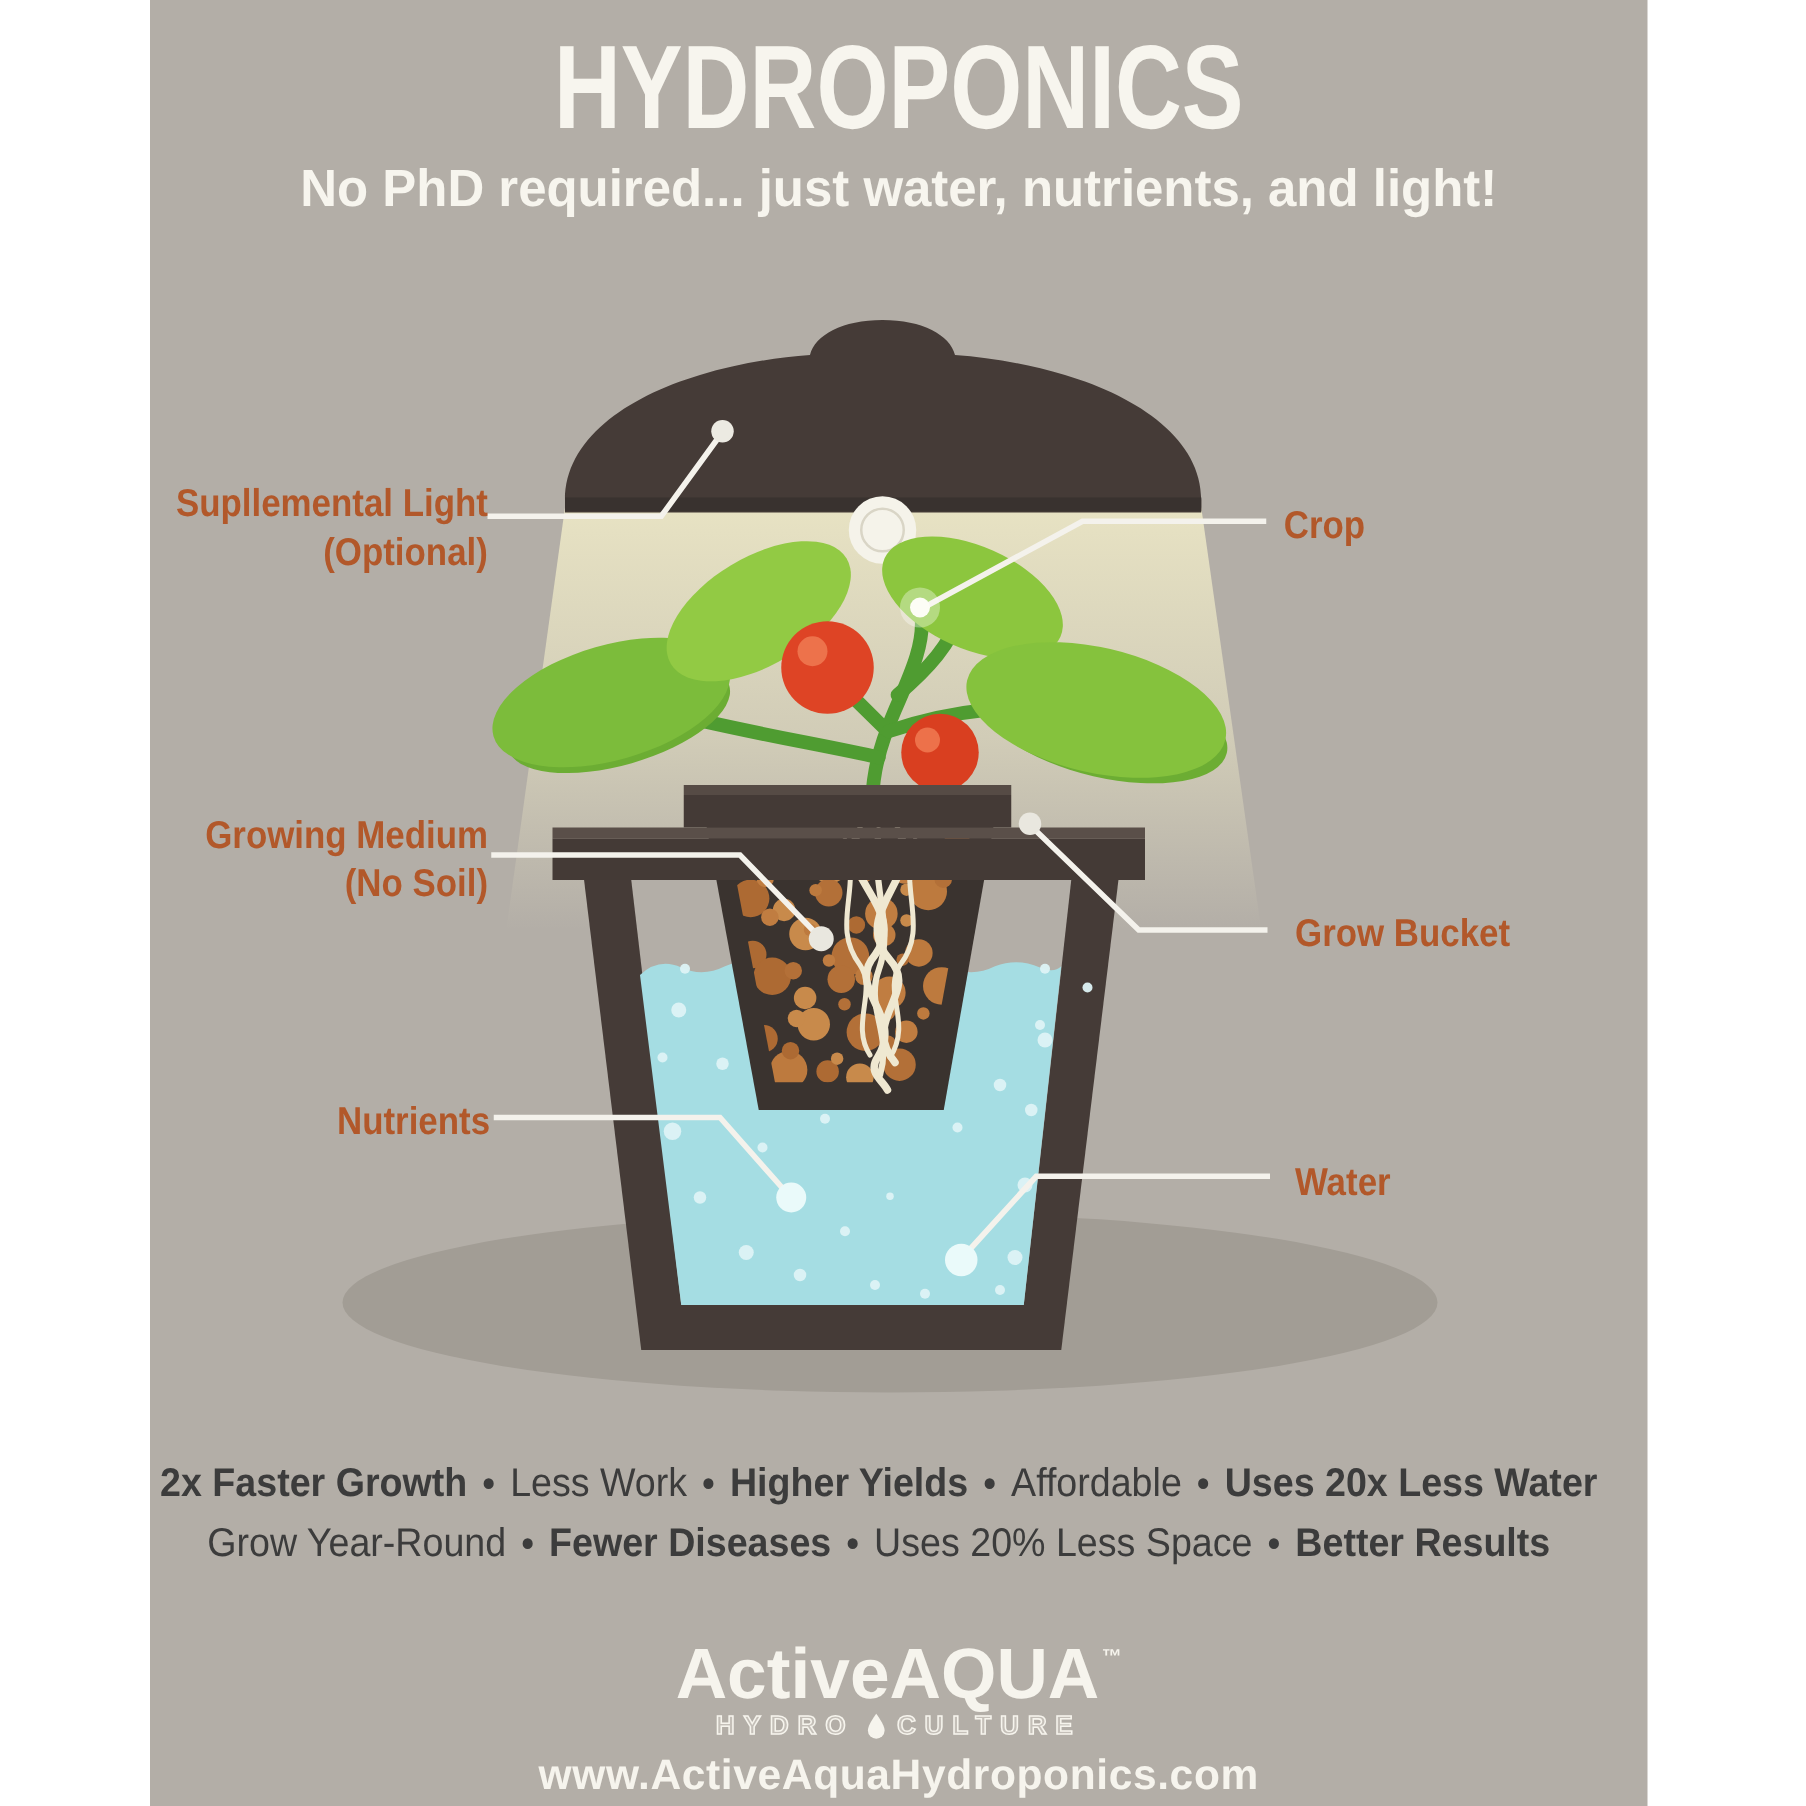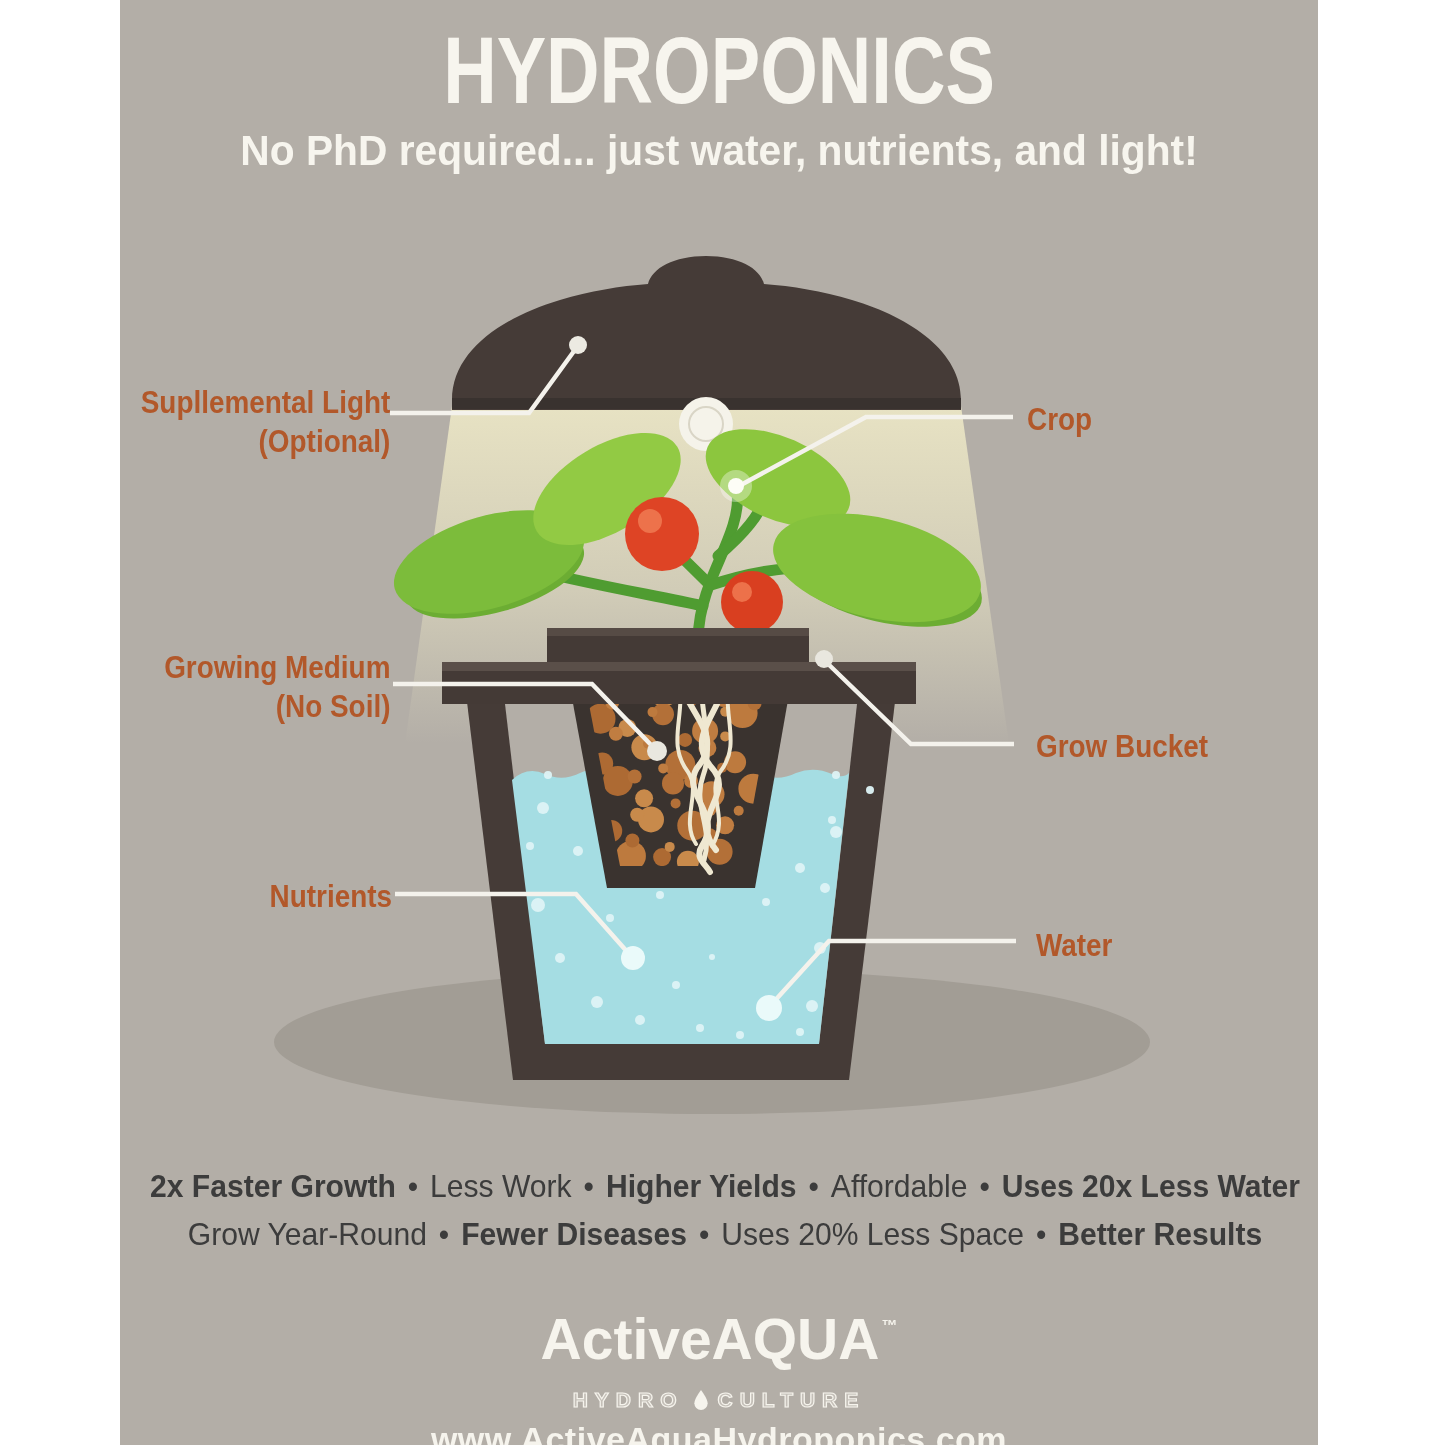--- a/index.html
+++ b/index.html
@@ -13,30 +13,30 @@
          transform:scaleX(.78);transform-origin:center;white-space:nowrap;}
   .subtitle{position:absolute;left:120px;top:127px;width:1198px;text-align:center;
          font-size:42px;font-weight:bold;color:#f7f5ee;transform:scaleX(.97);
          transform-origin:center;white-space:nowrap;}
 
   .lbl{position:absolute;font-weight:bold;color:#b2582a;font-size:31px;line-height:39px;
        white-space:nowrap;}
   .lbl.right{text-align:right;transform:scaleX(.9);transform-origin:right top;}
   .lbl.left{text-align:left;transform:scaleX(.9);transform-origin:left top;}
 
-  .benefits{position:absolute;left:126px;width:1198px;color:#3c3c3c;font-size:32px;}
+  .benefits{position:absolute;left:104px;width:1198px;color:#3c3c3c;font-size:32px;}
   .benefits .row{display:flex;justify-content:center;align-items:baseline;gap:13px;
        white-space:nowrap;transform:scaleX(.94);transform-origin:center;}
   .benefits .b{font-weight:bold;}
   .benefits .sep{font-weight:bold;font-size:30px;}
 
   .logo{position:absolute;left:120px;top:1296px;width:1198px;text-align:center;color:#f6f4ed;}
   .brand{font-size:57px;font-weight:bold;letter-spacing:0px;line-height:60px;}
   .brand sup{font-size:16px;font-weight:bold;vertical-align:28px;margin-left:2px;}
-  .brand-sub{margin-top:19px;display:flex;justify-content:center;align-items:center;gap:9px;
+  .brand-sub{margin-top:0;display:flex;justify-content:center;align-items:center;gap:9px;
        font-size:21px;font-weight:bold;letter-spacing:7px;
        color:rgba(246,244,237,0.25);-webkit-text-stroke:1.2px #f6f4ed;}
   .brand-sub .drop{width:16px;height:22px;flex:0 0 auto;}
   .website{margin-top:8px;font-size:34px;font-weight:bold;color:#f6f4ed;letter-spacing:.5px;}
 </style>
 </head>
 <body>
 
 <div class="page">
   <div class="bg"></div>

